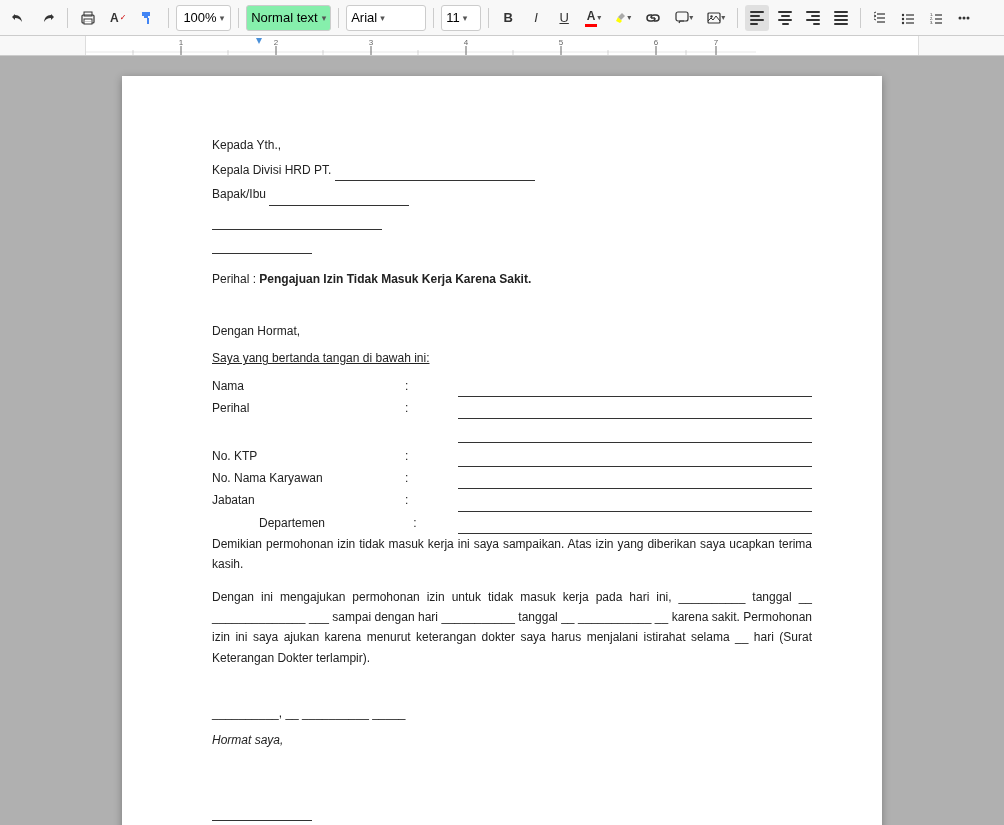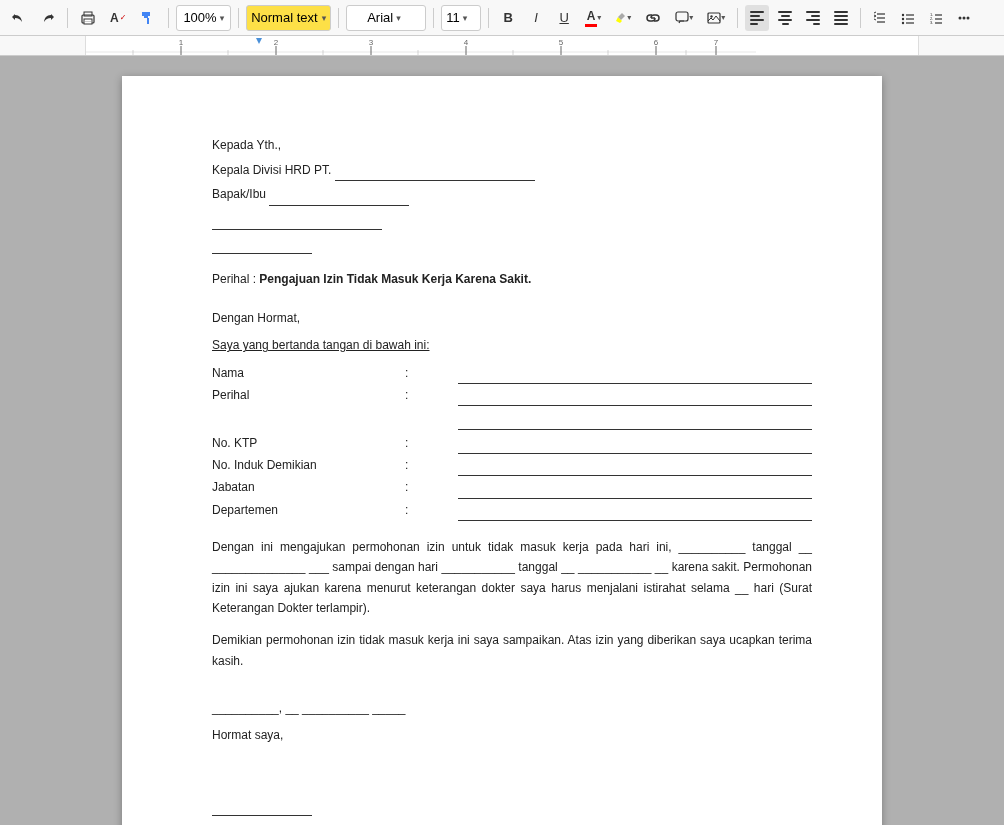--- a/index.html
+++ b/index.html
@@ -49,21 +49,21 @@
       color: #333;
       display: flex;
       align-items: center;
       justify-content: center;
       min-width: 24px;
       height: 26px;
     }
 
     .toolbar-select {
       border: 1px solid #ccc;
-      background: #fde047;
+      background: #86efac;
       border-radius: 3px;
       padding: 2px 4px;
       font-size: 13px;
       cursor: pointer;
       height: 26px;
       display: flex;
       align-items: center;
       gap: 4px;
     }
 
@@ -77,21 +77,21 @@
       display: flex;
       align-items: center;
       gap: 3px;
       cursor: pointer;
     }
 
     .font-name-select {
       border: 1px solid #ccc;
       background: #fff;
       border-radius: 3px;
-      padding: 2px 20px;
+      padding: 2px 4px;
       font-size: 13px;
       height: 26px;
       display: flex;
       align-items: center;
       gap: 3px;
       min-width: 80px;
       cursor: pointer;
     }
 
     .font-size-select {
@@ -235,31 +235,31 @@
 
     .form-field-double .form-field {
       flex: none;
     }
 
     .perihal-line {
       margin: 16px 0;
     }
 
     .salam-line {
-      margin: 20px 0 8px 0;
+      margin: 33px 0 8px 0;
     }
 
     .body-paragraph {
       text-align: justify;
       margin-bottom: 12px;
       line-height: 1.7;
     }
 
     .signature-block {
-      margin-top: 28px;
+      margin-top: 36px;
     }
 
     .chevron {
       font-size: 9px;
       color: #555;
     }
 
     
     .fmt-btn {
       background: none;
@@ -604,48 +604,48 @@
       </div>
 
       <div style="margin-bottom:4px;"></div>
 
       <div class="form-row">
         <span class="form-label">No. KTP</span>
         <span class="form-colon">:</span>
         <span class="form-field">&nbsp;</span>
       </div>
       <div class="form-row">
-        <span class="form-label">No. Induk Demikian</span>
+        <span class="form-label">No. Nama Karyawan</span>
         <span class="form-colon">:</span>
         <span class="form-field">&nbsp;</span>
       </div>
       <div class="form-row">
         <span class="form-label">Jabatan</span>
         <span class="form-colon">:</span>
         <span class="form-field">&nbsp;</span>
       </div>
-      <div class="form-row" style="margin-bottom:16px;">
+      <div class="form-row" style="margin-bottom:0;text-align:center;">
         <span class="form-label">Departemen</span>
         <span class="form-colon">:</span>
         <span class="form-field">&nbsp;</span>
       </div>
 
       <div class="body-paragraph">
+        <span>Demikian permohonan izin tidak masuk kerja ini saya sampaikan. Atas izin yang diberikan saya ucapkan terima kasih.</span>
+      </div>
+
+      <div class="body-paragraph">
         <span>Dengan ini mengajukan permohonan izin untuk tidak masuk kerja pada hari ini, __________ tanggal __ ______________ ___ sampai dengan hari ___________ tanggal __ ___________ __ karena sakit. Permohonan izin ini saya ajukan karena menurut keterangan dokter saya harus menjalani istirahat selama __ hari (Surat Keterangan Dokter terlampir).</span>
-      </div>
-
-      <div class="body-paragraph">
-        <span>Demikian permohonan izin tidak masuk kerja ini saya sampaikan. Atas izin yang diberikan saya ucapkan terima kasih.</span>
       </div>
 
       <div class="signature-block">
         <div class="doc-line">
           <span>__________, __ __________ _____</span>
         </div>
-        <div class="doc-line" style="margin-top:8px;">
+        <div class="doc-line" style="margin-top:8px;font-style:italic;">
           <span>Hormat saya,</span>
         </div>
         <div style="margin-top:50px;">
           <span class="underline-field" style="min-width:100px;">&nbsp;&nbsp;&nbsp;&nbsp;&nbsp;&nbsp;&nbsp;&nbsp;&nbsp;&nbsp;&nbsp;&nbsp;</span>
         </div>
       </div>
 
     </div>
   </div>
 </div>

